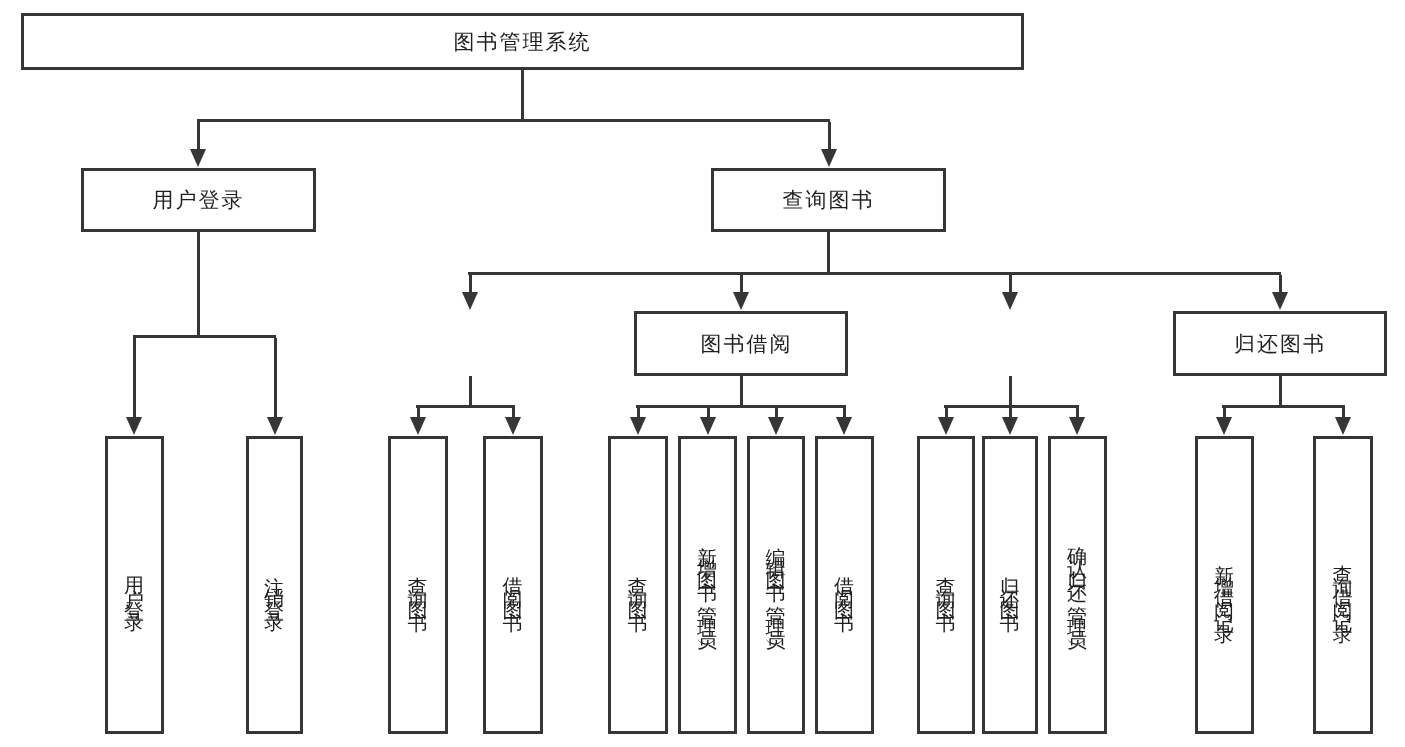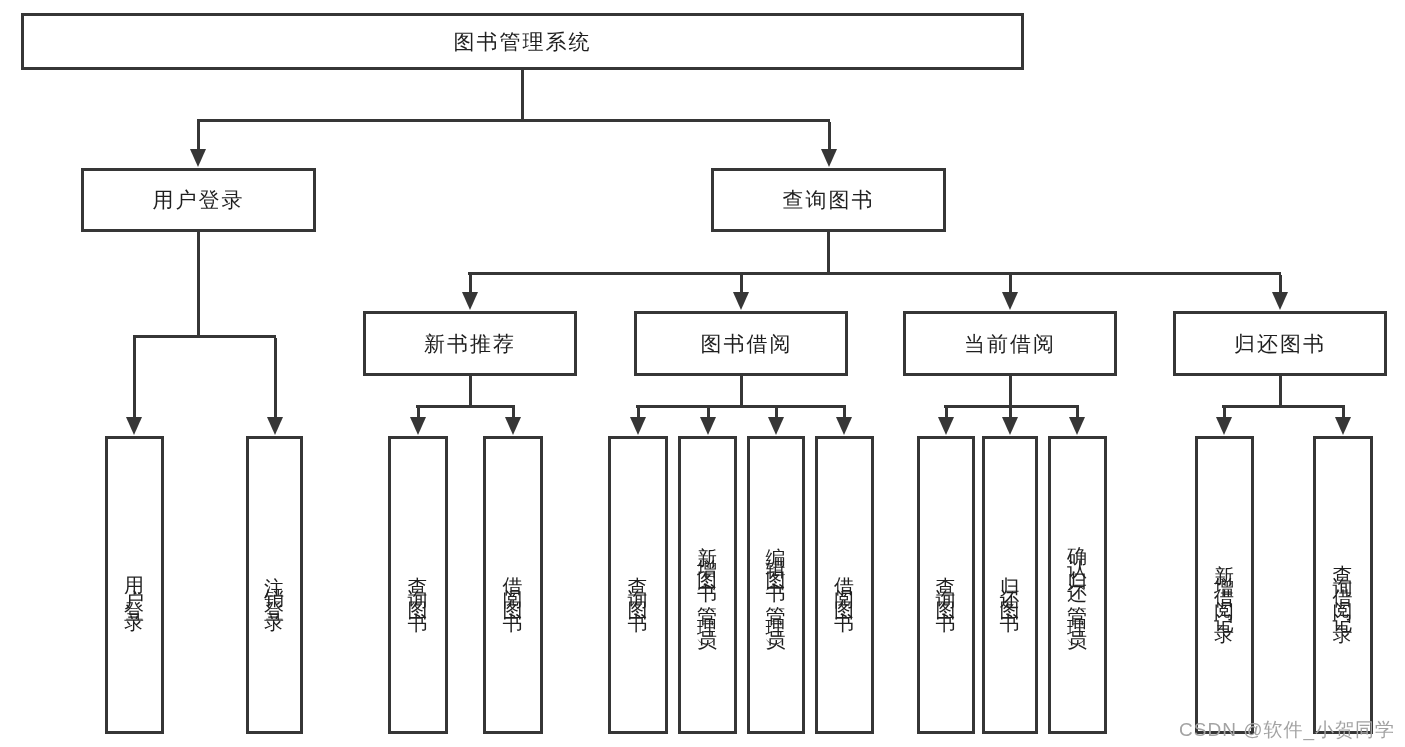--- a/index.html
+++ b/index.html
@@ -48,28 +48,22 @@
     <span class="lbl">图书管理系统</span>
   </div>
 
   <div class="box box-h" style="left:81px;top:168px;width:235px;height:64px;">
     <span class="lbl">用户登录</span>
   </div>
   <div class="box box-h" style="left:711px;top:168px;width:235px;height:64px;">
     <span class="lbl">查询图书</span>
   </div>
 
-  <div class="box box-h" style="left:363px;top:311px;width:214px;height:65px;">
-    <span class="lbl">新书推荐</span>
-  </div>
   <div class="box box-h" style="left:634px;top:311px;width:214px;height:65px;padding-left:11px;">
     <span class="lbl">图书借阅</span>
-  </div>
-  <div class="box box-h" style="left:903px;top:311px;width:214px;height:65px;">
-    <span class="lbl">当前借阅</span>
   </div>
   <div class="box box-h" style="left:1173px;top:311px;width:214px;height:65px;">
     <span class="lbl">归还图书</span>
   </div>
 
   <div class="box box-v" style="left:105px;top:436px;width:59px;height:298px;">
     <span class="lbl">用户登录</span>
   </div>
   <div class="box box-v" style="left:246px;top:436px;width:57px;height:298px;">
     <span class="lbl">注销登录</span>
@@ -105,21 +99,20 @@
     <span class="lbl">确认归还（管理员）</span>
   </div>
 
   <div class="box box-v" style="left:1195px;top:436px;width:59px;height:298px;">
     <span class="lbl">新增借阅记录</span>
   </div>
   <div class="box box-v" style="left:1313px;top:436px;width:60px;height:298px;">
     <span class="lbl">查询借阅记录</span>
   </div>
 
-  <div class="watermark">CSDN @软件_小贺同学</div>
 <div class="seg" style="left: 521px; top: 70px; width: 3px; height: 52px;"></div>
     <div class="seg" style="left: 197px; top: 119px; width: 633px; height: 3px;"></div>
     <div class="seg" style="left: 197px; top: 122px; width: 3px; height: 28px;"></div>
     <div class="seg" style="left: 828px; top: 122px; width: 3px; height: 28px;"></div>
     <div class="seg" style="left: 197px; top: 232px; width: 3px; height: 106px;"></div>
     <div class="seg" style="left: 133px; top: 335px; width: 143px; height: 3px;"></div>
     <div class="seg" style="left: 133px; top: 338px; width: 3px; height: 79px;"></div>
     <div class="seg" style="left: 274px; top: 338px; width: 3px; height: 79px;"></div>
     <div class="seg" style="left: 827px; top: 232px; width: 3px; height: 43px;"></div>
     <div class="seg" style="left: 468px; top: 272px; width: 813px; height: 3px;"></div>

